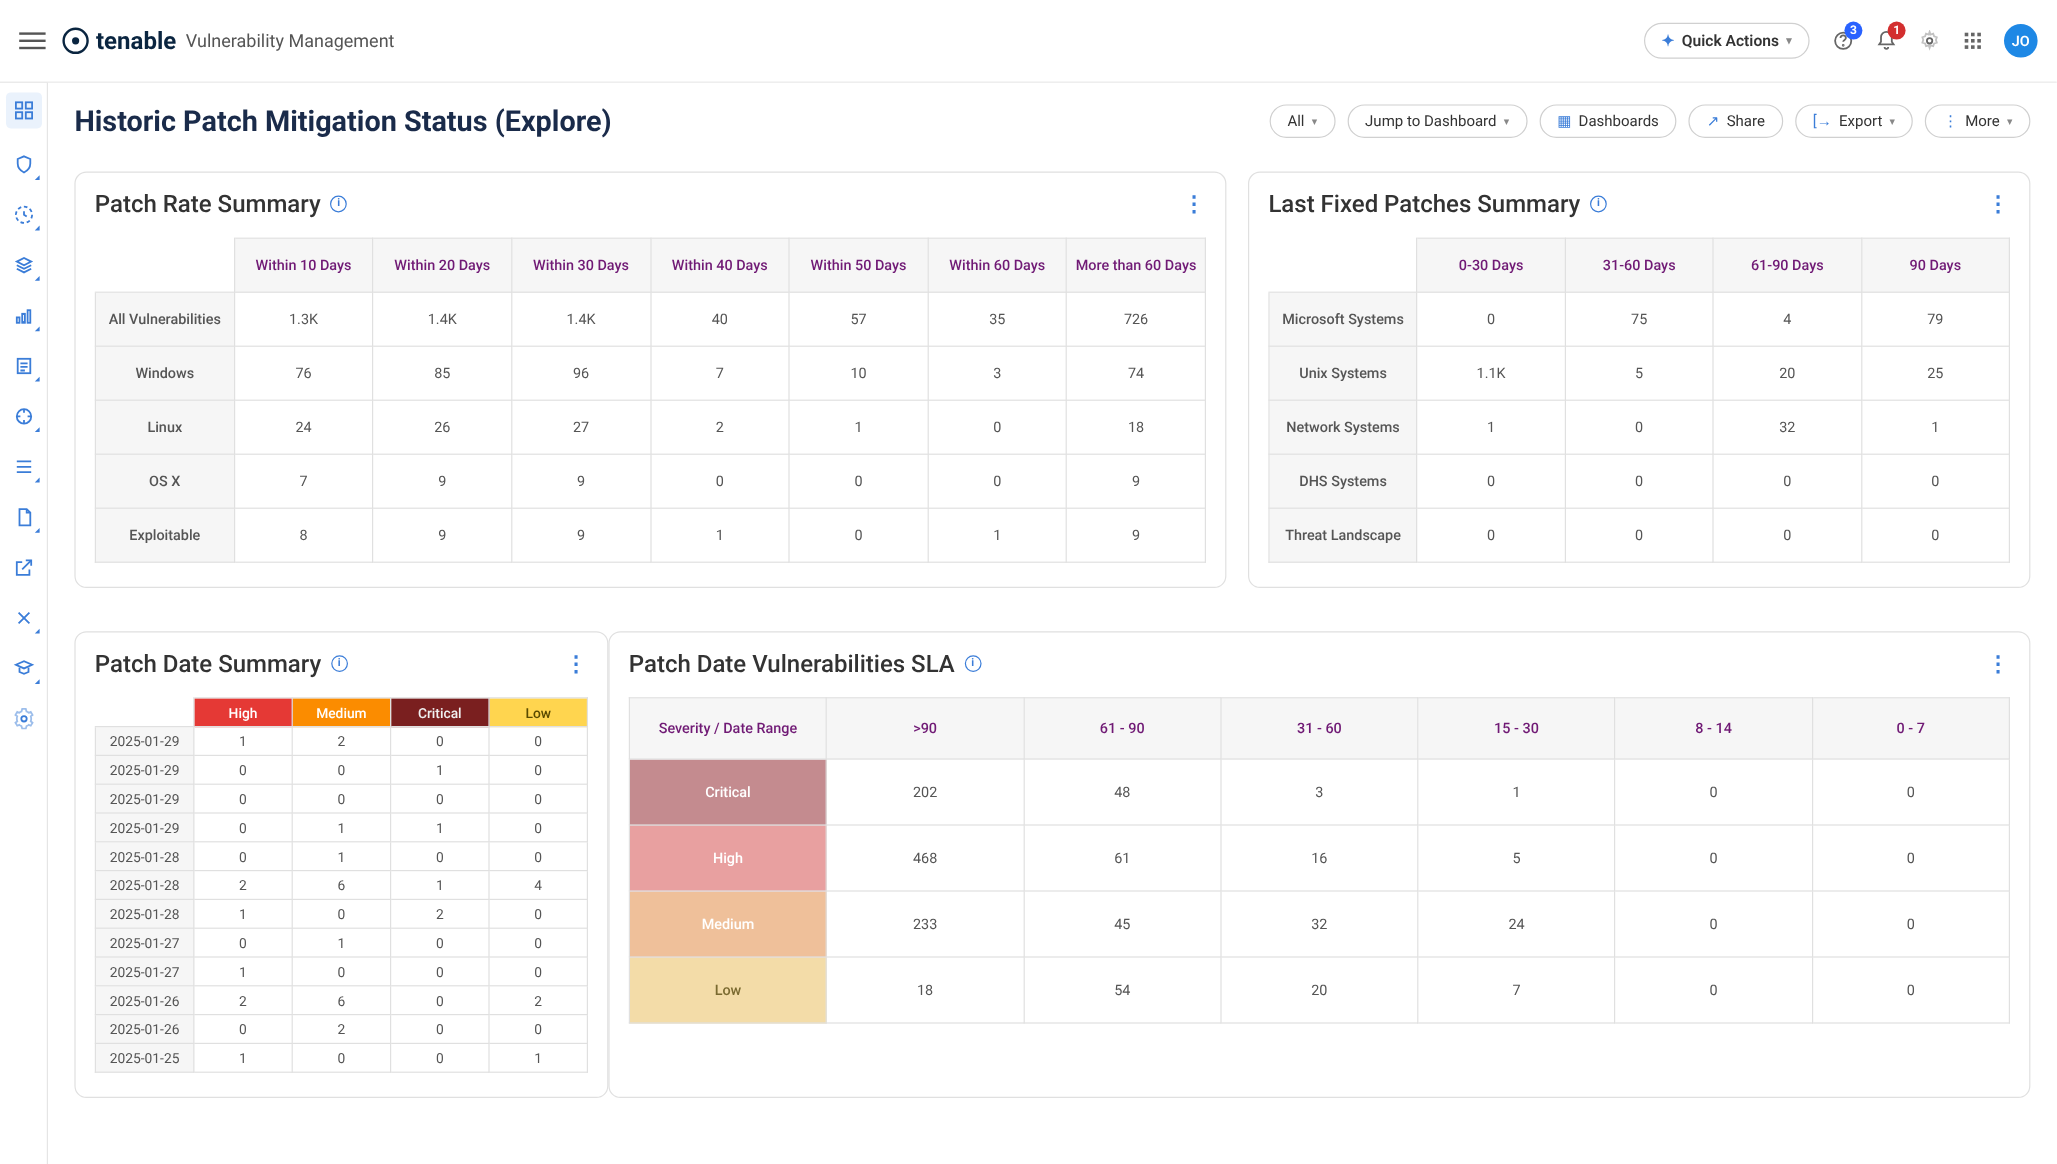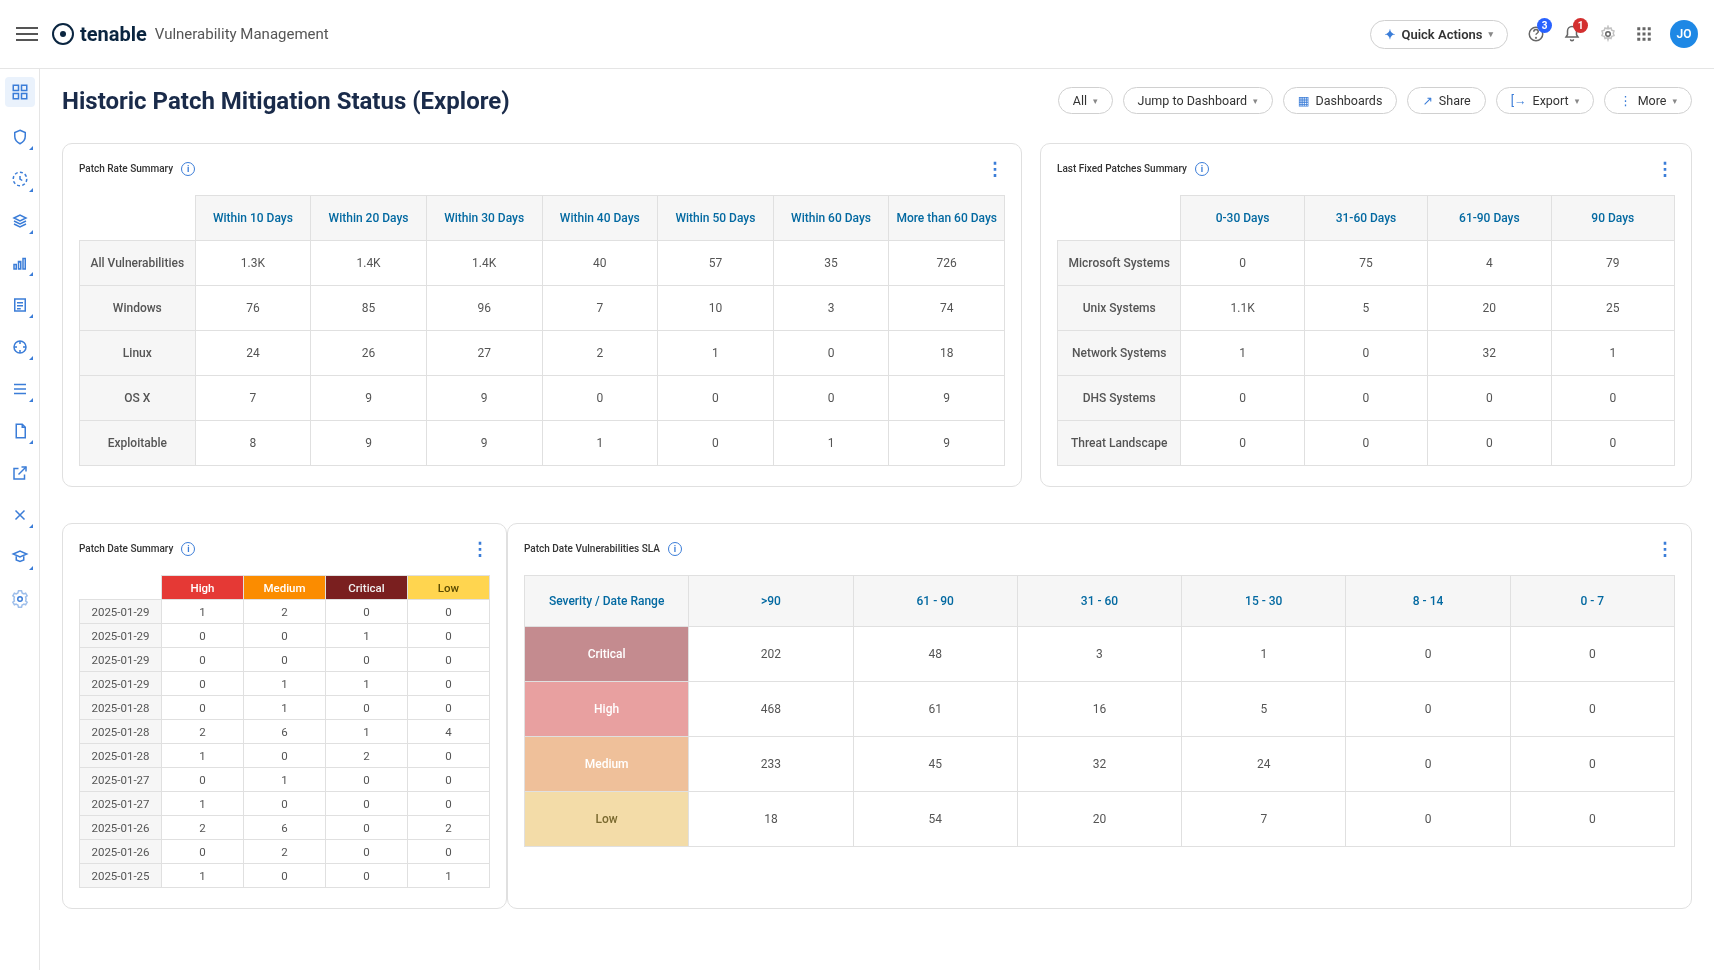--- a/index.html
+++ b/index.html
@@ -35,28 +35,28 @@
 .page-spacer { flex: 1; }
 .toolbar { display: flex; gap: 10px; }
 .tb-btn { border: 1px solid #d0d0d0; border-radius: 16px; padding: 5px 14px; display: flex; align-items: center; gap: 6px; cursor: pointer; font-size: 12.5px; background:#fff; color:#333;}
 .tb-btn .icon-blue{color:#3b7dd8;}
 .chev-down{font-size:9px;color:#888;}
 
 
 .cards { display: grid; grid-template-columns: 960px 1fr; gap: 18px; }
 .card { border: 1px solid #e0e0e0; border-radius: 10px; padding: 14px 16px 20px; position: relative; }
 .card-header { display: flex; align-items: center; margin-bottom: 16px; }
-.card-title { font-size: 10px; font-weight: 500; color: #333; }
+.card-title { font-size: 20px; font-weight: 500; color: #333; }
 .info-icon { width: 14px; height: 14px; border: 1.2px solid #3b7dd8; border-radius: 50%; margin-left: 8px; display: flex; align-items: center; justify-content: center; font-size: 9px; color: #3b7dd8; cursor:pointer; font-weight:bold;}
 .card-menu { margin-left: auto; cursor: pointer; color: #3b7dd8; font-size: 18px; letter-spacing:1px; font-weight:bold;}
 
 
 .tbl { border-collapse: collapse; width: 100%; font-size: 12px; table-layout:fixed;}
 .tbl th, .tbl td { border: 1px solid #e0e0e0; padding: 12px 6px; text-align: center; color:#555;}
-.tbl th { background: #f6f6f6; font-weight: 500; color:#0369a1;}
+.tbl th { background: #f6f6f6; font-weight: 500; color:#701a75;}
 .tbl .rowhead { background: #f6f6f6; font-weight: 500; }
 .tbl-tall th, .tbl-tall td{padding:15px 6px;}
 
 
 .sev-high { background: #e53935 !important; color: #fff !important; }
 .sev-medium { background: #fb8c00 !important; color: #fff !important; }
 .sev-critical { background: #7a1f1f !important; color: #f0f0f0 !important; }
 .sev-low { background: #ffd54f !important; color: #5a4a00 !important; }
 
 

